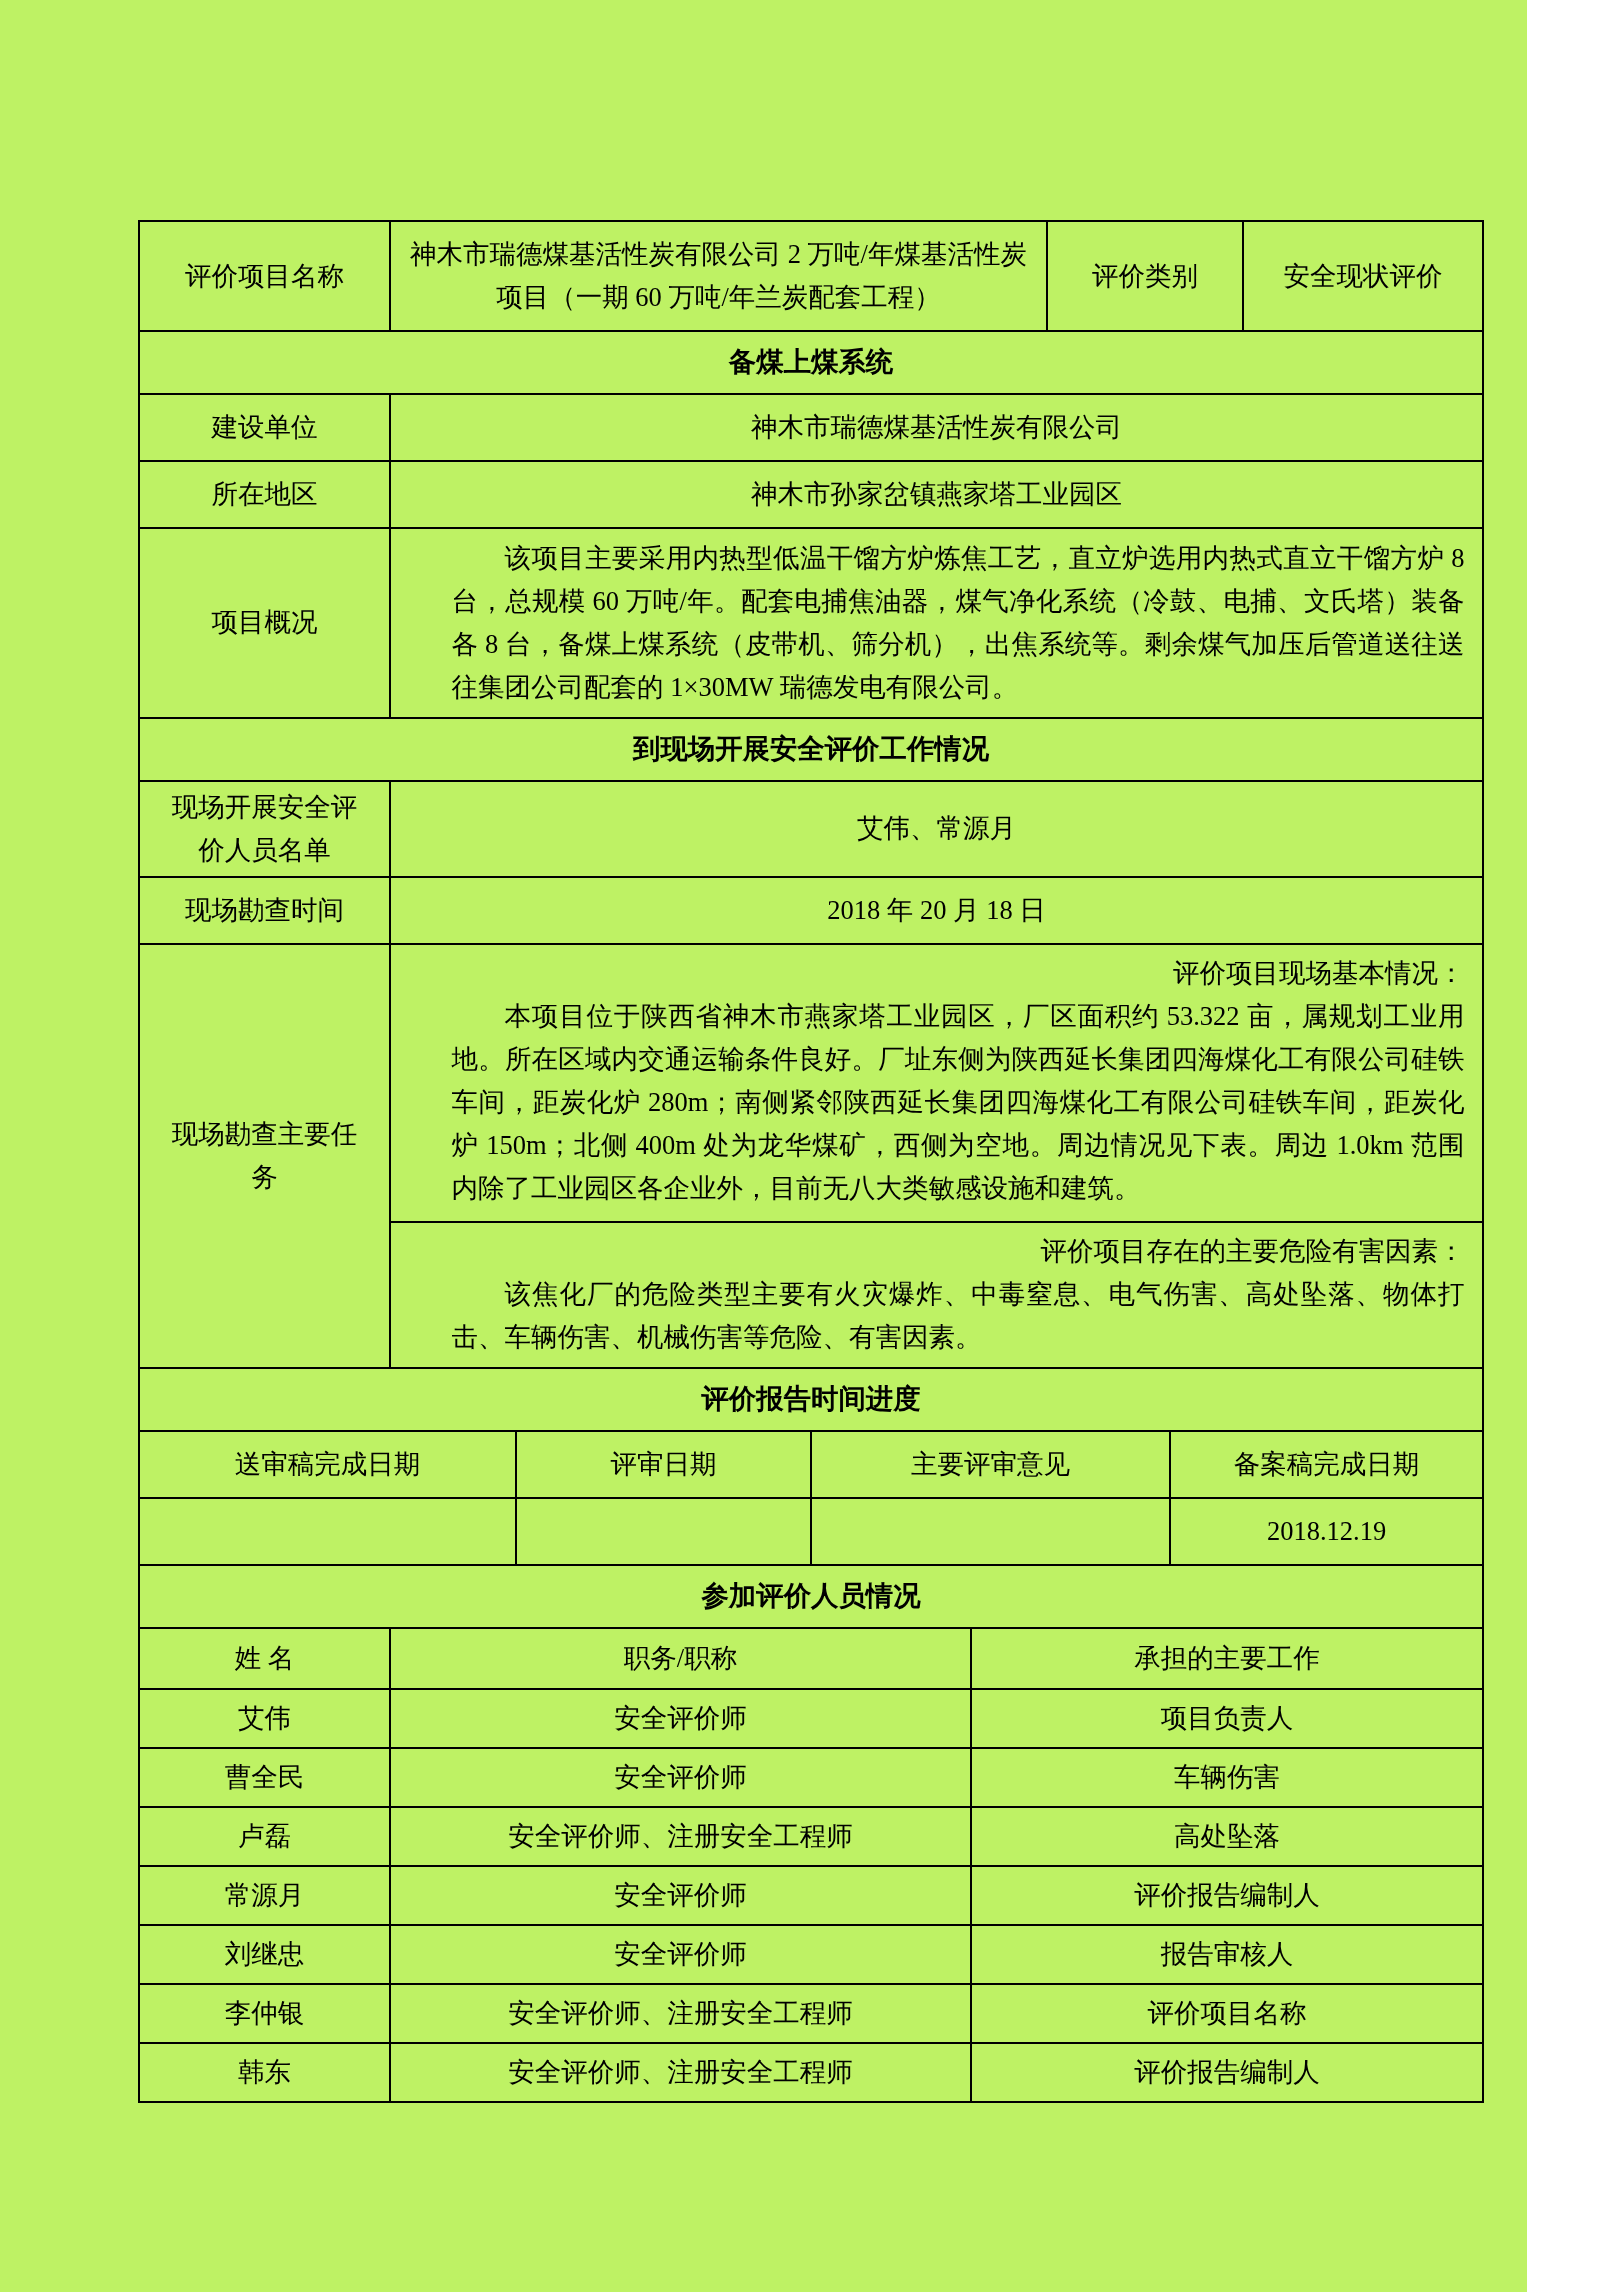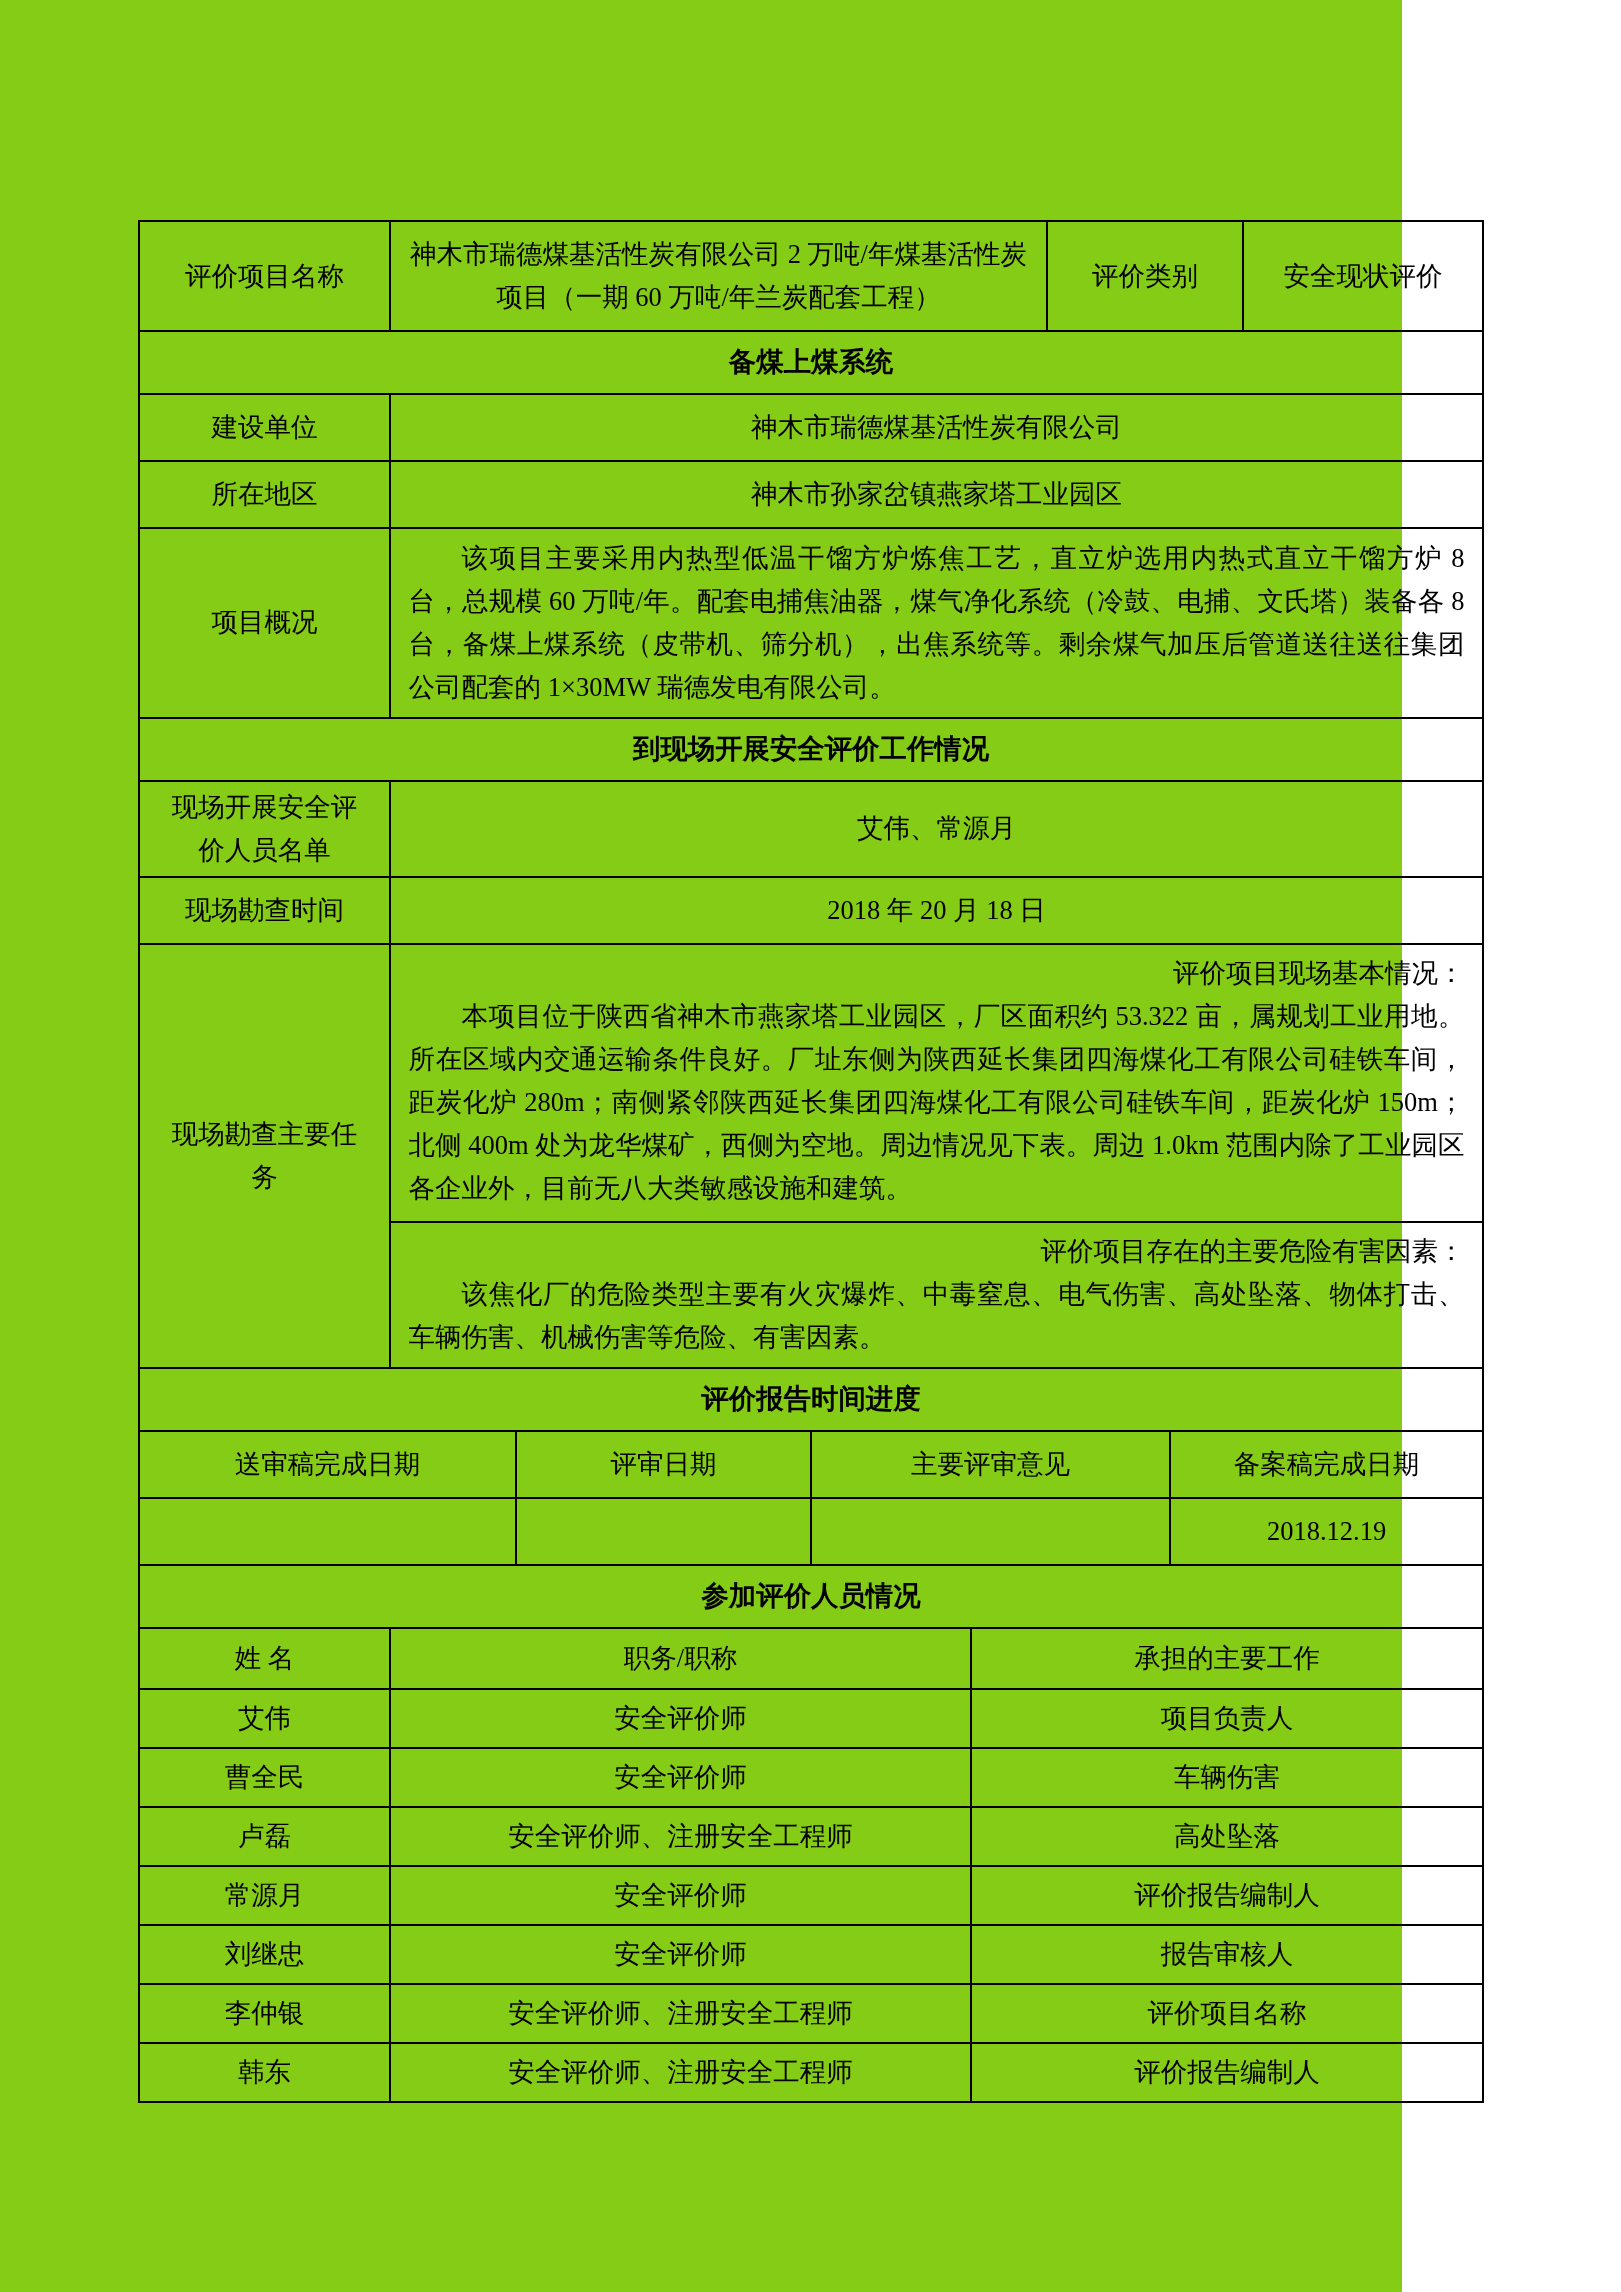--- a/index.html
+++ b/index.html
@@ -1,21 +1,21 @@
 <!DOCTYPE html>
 <html><head>
 <meta charset="utf-8">
 <style>
   * { box-sizing: border-box; }
   html, body { margin: 0; padding: 0; background: #ffffff; }
   .page {
     position: relative;
-    width: 1402px;
+    width: 1527px;
     height: 2293px;
-    background: #84cc16;
+    background: #bef264;
     color: #000000;
     font-family: "Liberation Serif", "DejaVu Serif", serif;
   }
   table.doc {
     position: absolute;
     left: 138px;
     top: 220px;
     width: 1345px;
     border-collapse: collapse;
     table-layout: fixed;
@@ -39,21 +39,21 @@
   tr.sec-hd td {
     font-weight: bold;
     font-size: 27.4px;
   }
   td.body-cell {
     text-align: left;
     vertical-align: top;
     padding: 7.8px 17.6px;
     word-break: break-all;
   }
-  td.body-cell .para { text-indent: 2em; text-align: justify; }
+  td.body-cell .para { text-indent: 2em; text-align: justify; margin-left: 43px; }
   td.body-cell .title-line { text-indent: 0; text-align: right; }
 </style>
 </head>
 <body>
 
 <div class="page">
   <table class="doc">
     <colgroup>
       <col style="width:251px">
         <col style="width:126px">

